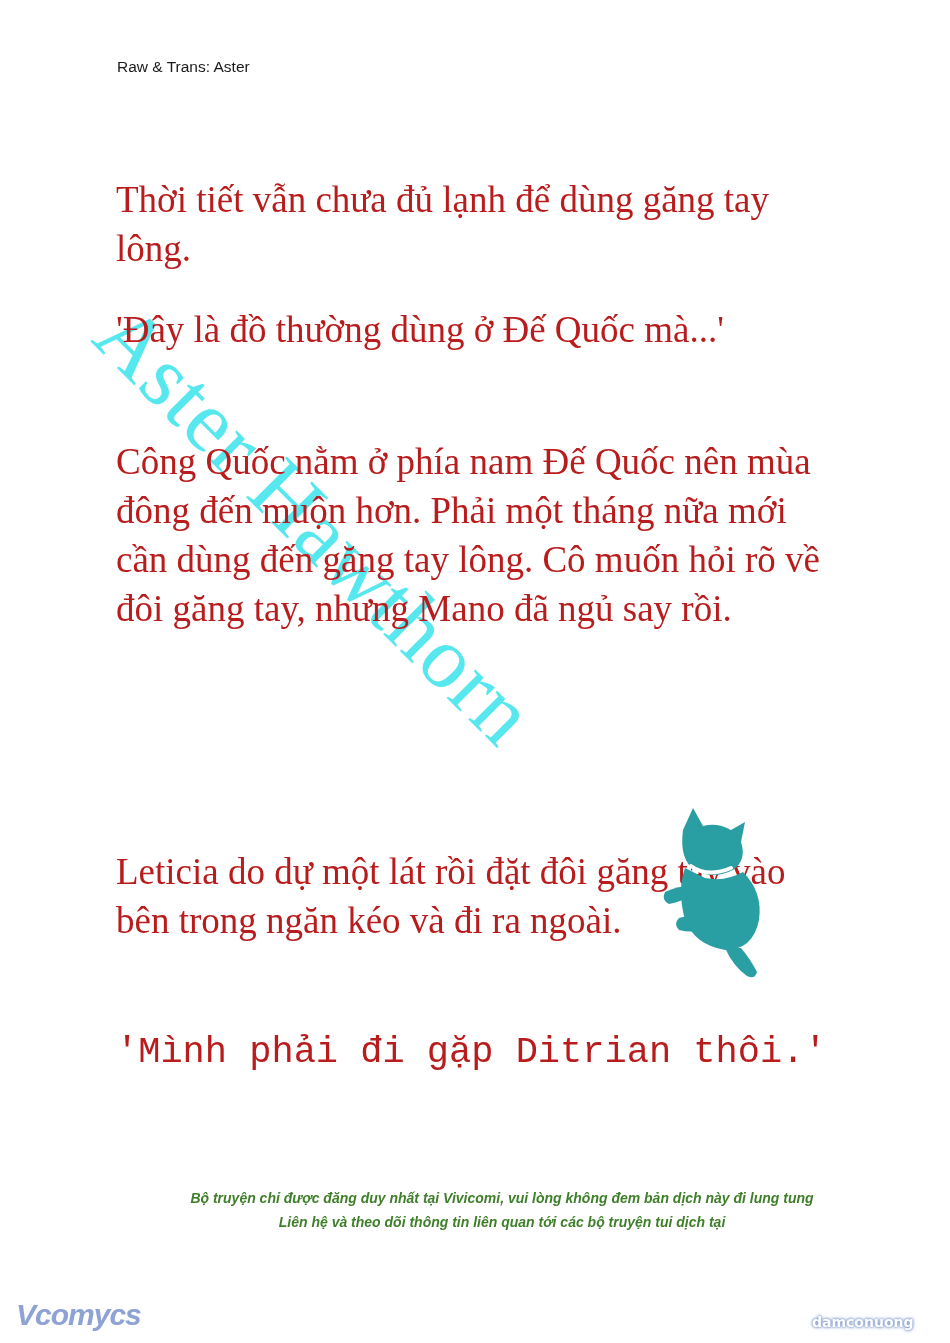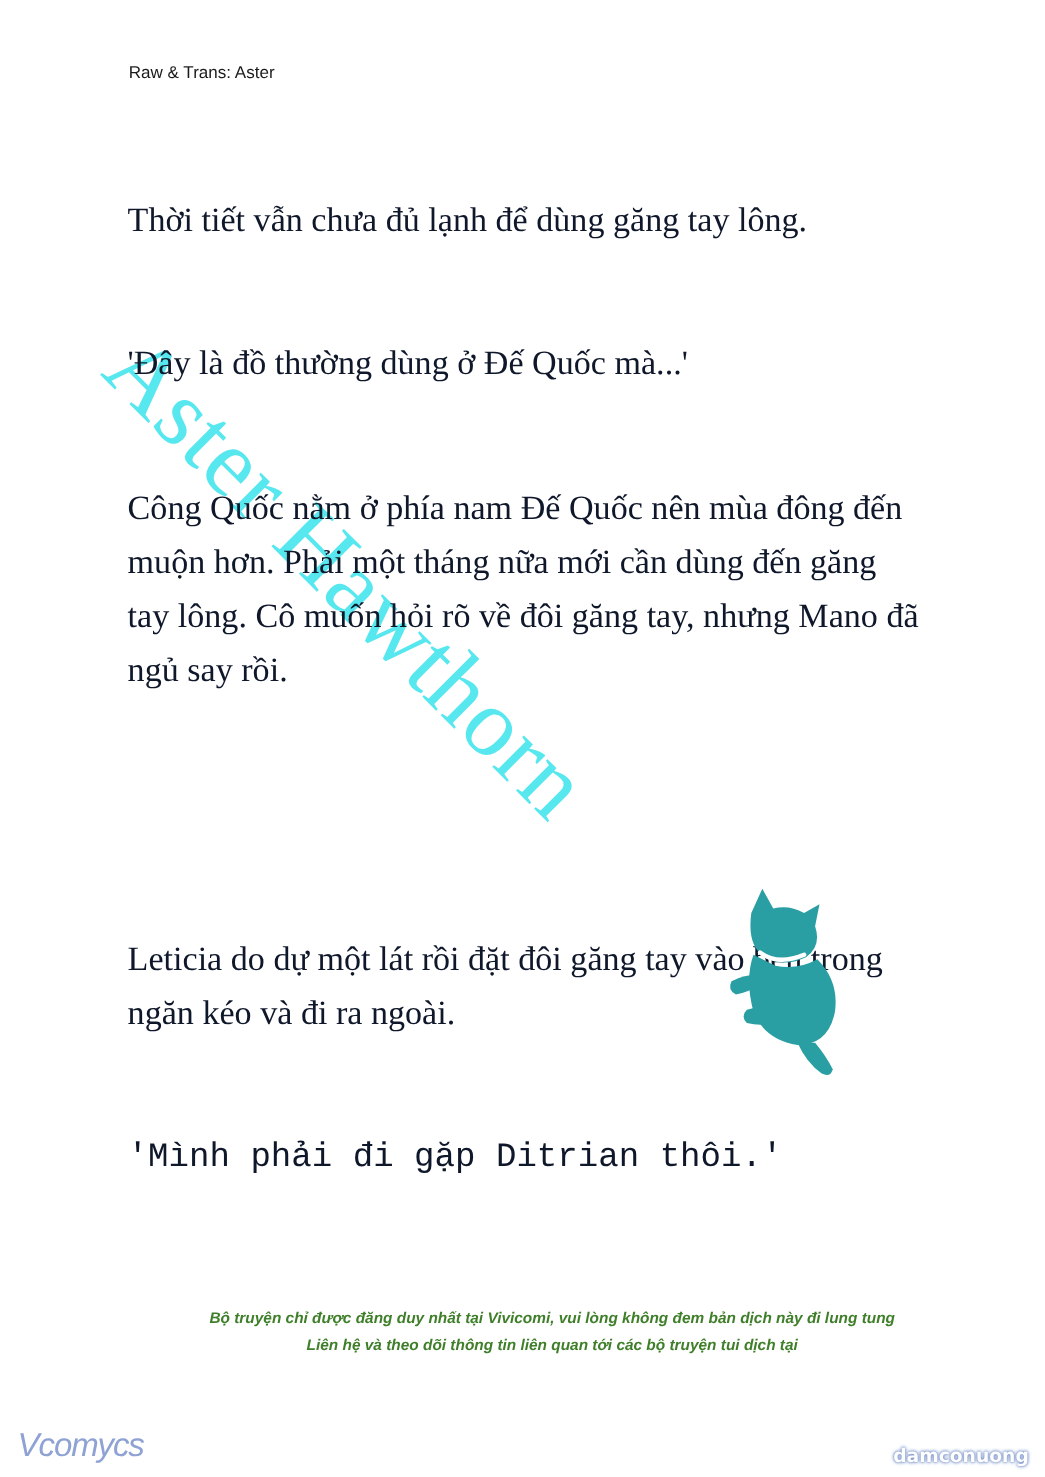--- a/index.html
+++ b/index.html
@@ -26,22 +26,22 @@
     font-family: "Liberation Sans", sans-serif;
     font-size: 15.5px;
     color: #1a1a1a;
     white-space: nowrap;
   }
   .story {
     position: absolute;
     left: 116px;
     width: 720px;
     font-family: "Liberation Serif", serif;
-    font-size: 31px;
-    color: #0f172a;
+    font-size: 37px;
+    color: #b91c1c;
     line-height: 49px;
     margin: 0;
     white-space: normal;
   }
   .p1 { top: 175px; }
   .p2 { top: 305px; }
   .p3 { top: 437px; }
   .p4 { top: 716px; }
   .p5 { top: 847px; }
   .p6 { top: 1028px; font-family: Liberation Mono, monospace; }
@@ -88,33 +88,33 @@
     margin-left: 27px;
   }
   .footer-note div { white-space: nowrap; }
 
   .logo-vcomycs {
     position: absolute;
     left: 16px;
     top: 1298px;
     font-family: "Liberation Sans", sans-serif;
     font-style: italic;
-    font-weight: normal;
+    font-weight: bold;
     font-size: 30px;
     color: #8fa2d4;
     letter-spacing: -1px;
     z-index: 2;
   }
   .logo-damconuong {
     position: absolute;
     left: 812px;
     top: 1314px;
     font-family: "DejaVu Sans", sans-serif;
     font-weight: bold;
-    font-size: 17px;
+    font-size: 14px;
     color: #ffffff;
     text-shadow: 0 0 2px #7f97c9, 0 0 3px #7f97c9, 0 0 4px #a7b8de;
     z-index: 2;
   }
 </style>
 </head>
 <body>
 
 <div class="page">
 

